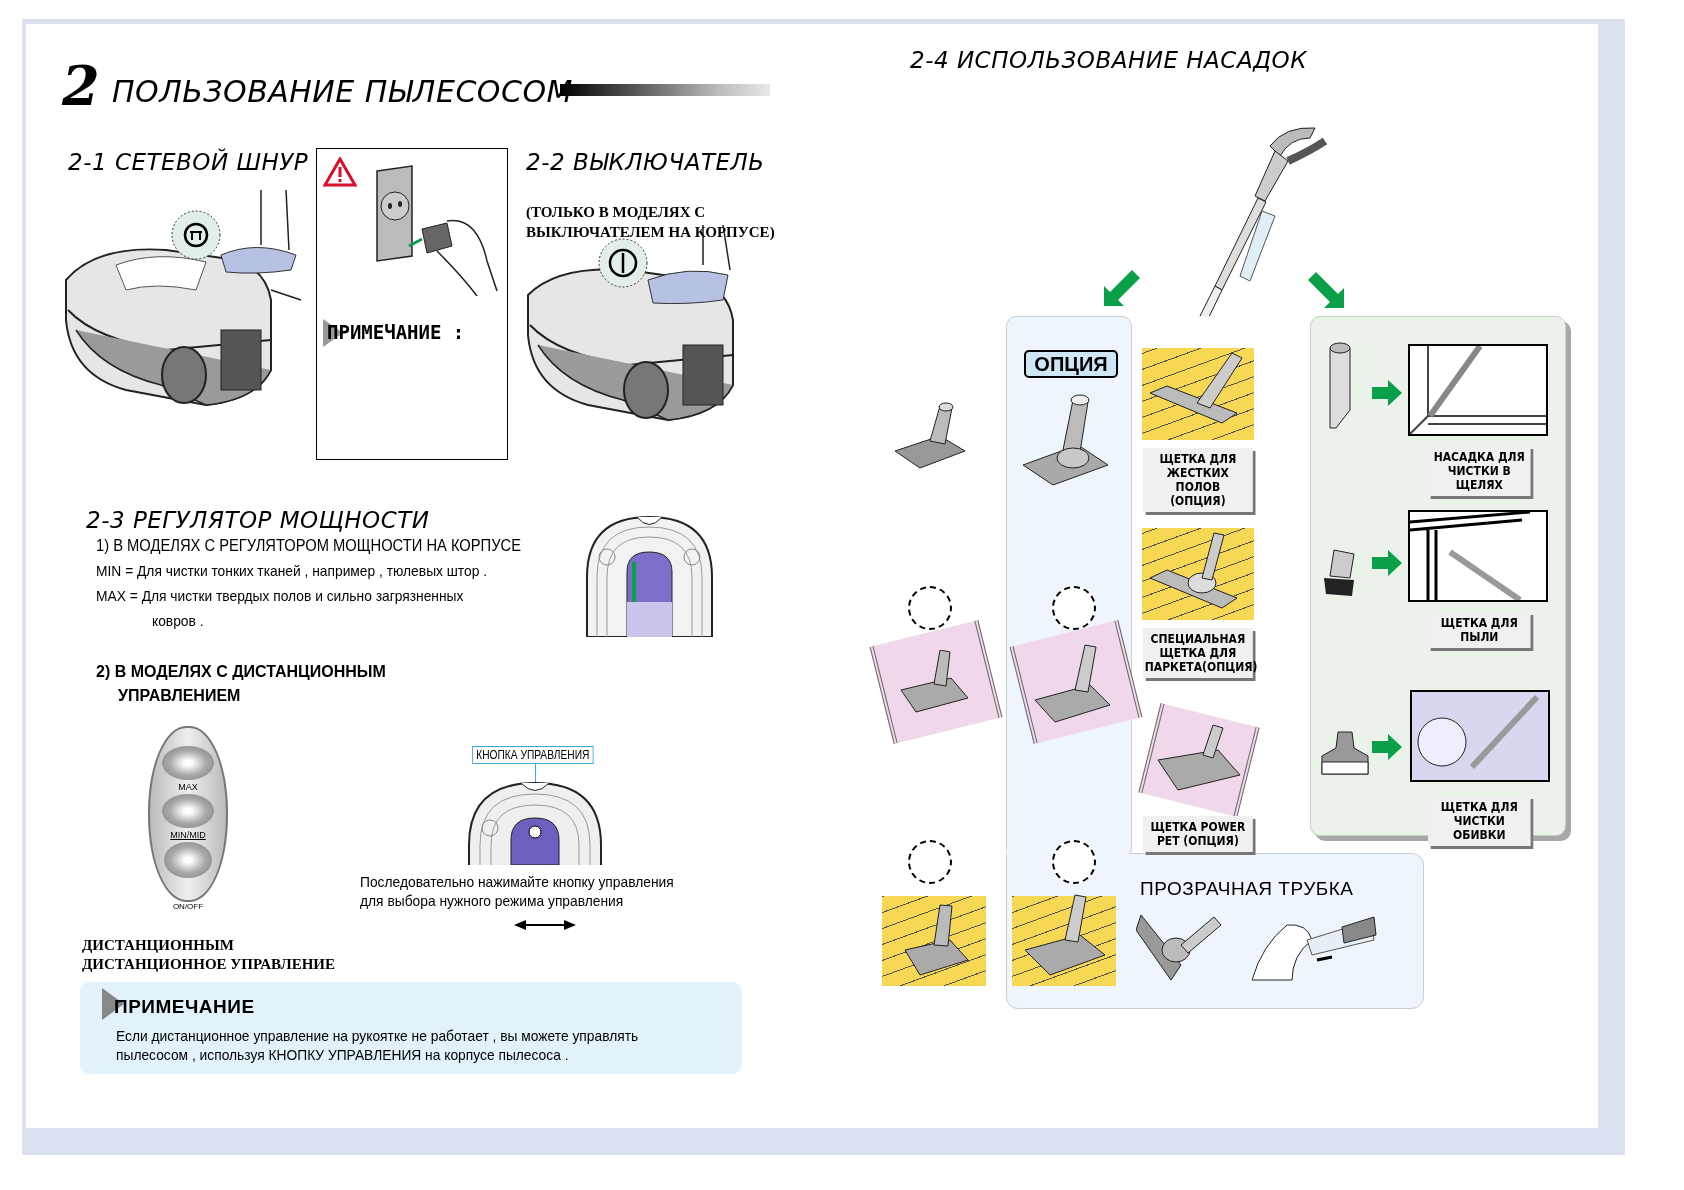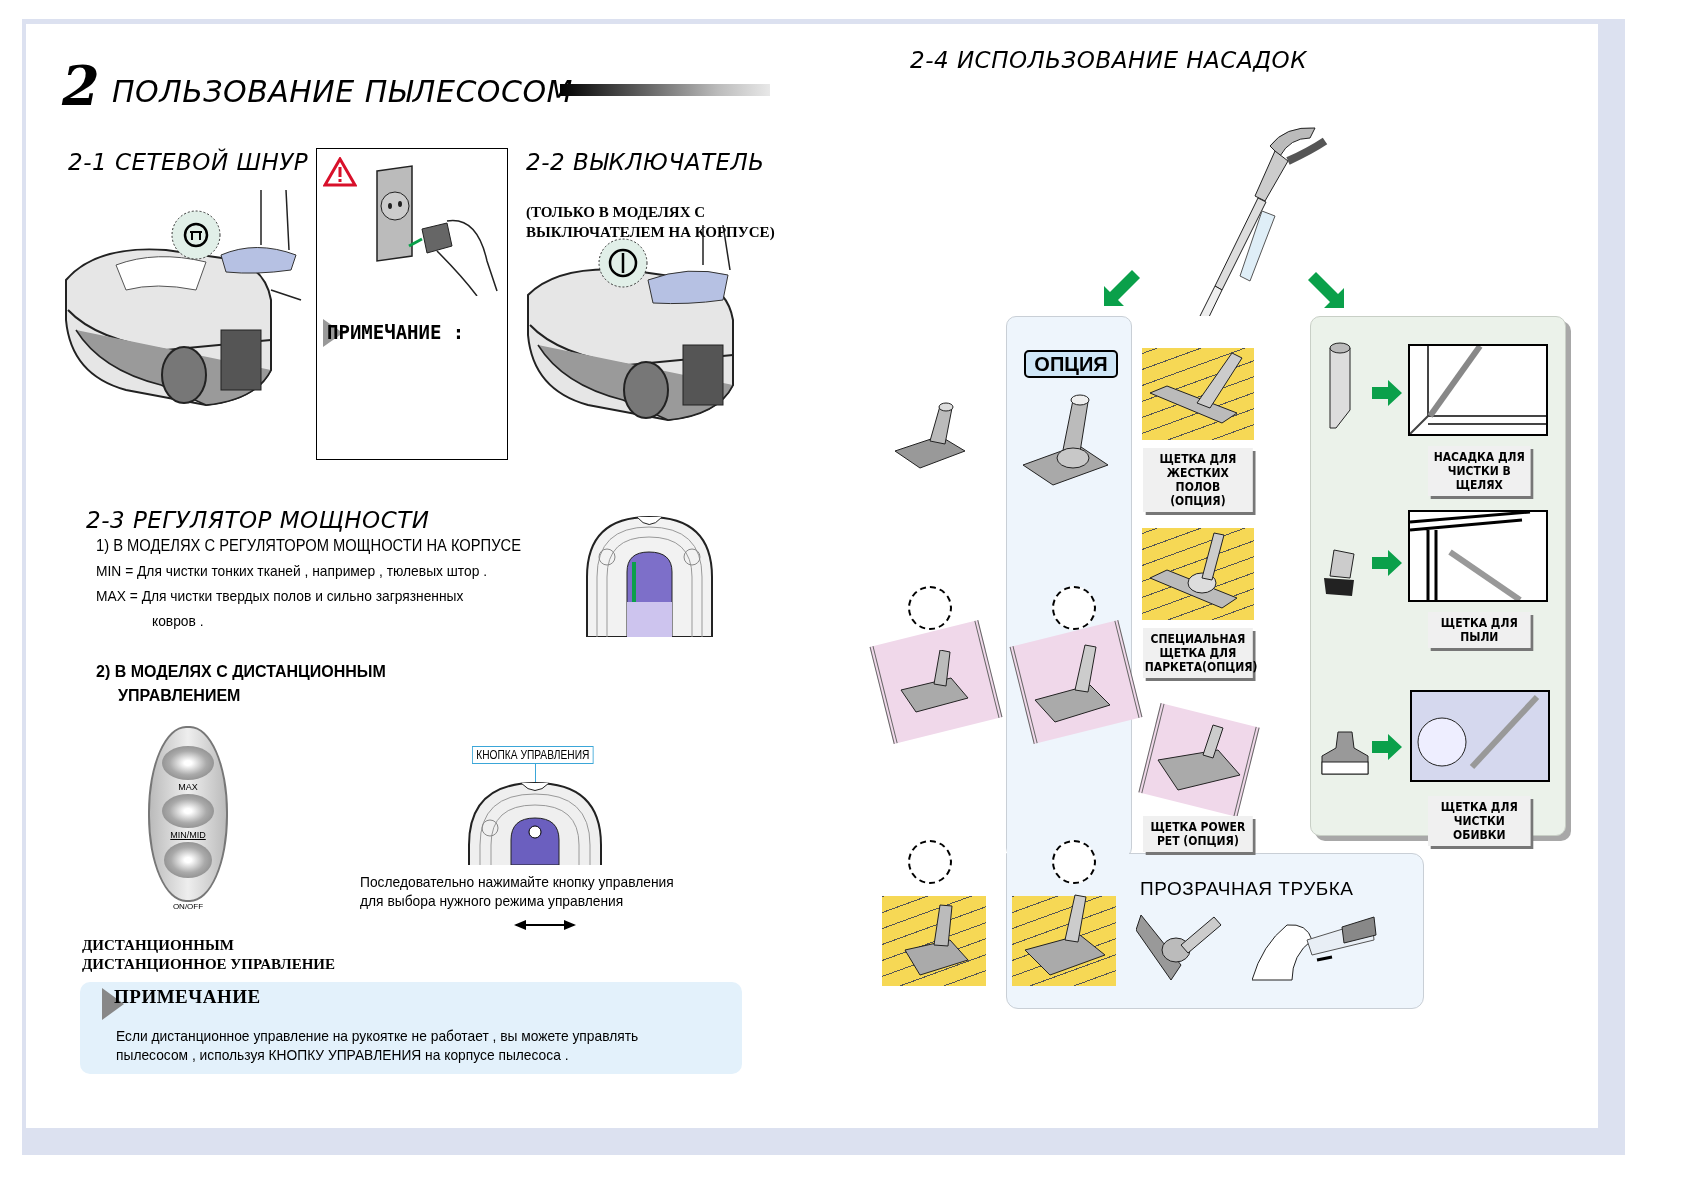--- a/index.html
+++ b/index.html
@@ -161,21 +161,21 @@
   <div>для выбора нужного режима управления</div>
 </div>
 <svg class="abs" style="left:514px;top:918px;" width="62" height="14">
   <path d="M2 7 L60 7" stroke="#000" stroke-width="2"></path>
   <polygon points="0,7 12,2 12,12" fill="#000"></polygon>
     <polygon points="62,7 50,2 50,12" fill="#000"></polygon>
 </svg>
 
 <div class="abs note-panel">
   <div class="abs" style="left:22px;top:6px;width:0;height:0;border-top:16px solid transparent;border-bottom:16px solid transparent;border-left:22px solid #888;"></div>
-  <div class="abs note-panel-title" style="left:34px;top:4px;font-family:Liberation Serif, serif;">ПРИМЕЧАНИЕ</div>
+  <div class="abs note-panel-title" style="left:34px;top:14px;">ПРИМЕЧАНИЕ</div>
   <div class="abs note-panel-txt" style="left:36px;top:44px;">
     <div>Если дистанционное управление на рукоятке не работает , вы можете управлять</div>
     <div>пылесосом , используя КНОПКУ УПРАВЛЕНИЯ на корпусе пылесоса .</div>
   </div>
 </div>
 
 <div class="abs sec hd" style="left:910px;top:46px;">2-4 ИСПОЛЬЗОВАНИЕ НАСАДОК</div>
 
 <svg class="abs" style="left:1170px;top:116px;" width="170" height="200">
   <path d="M100 30 Q115 10 145 12 L140 22 Q120 22 110 40 Z" fill="#bbb" stroke="#222"></path>

